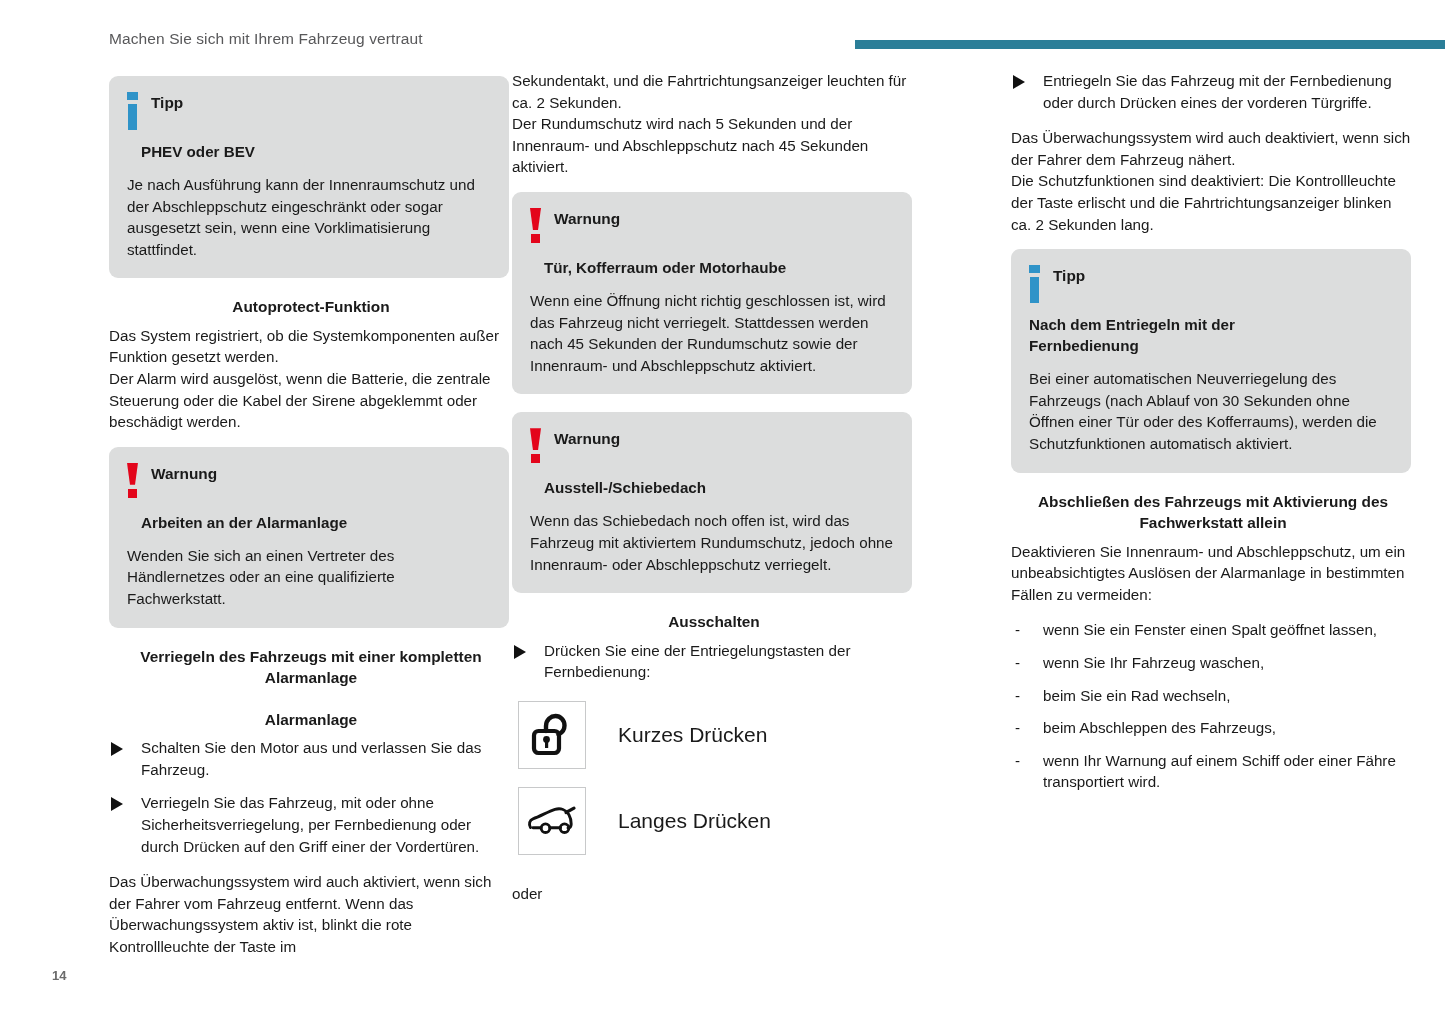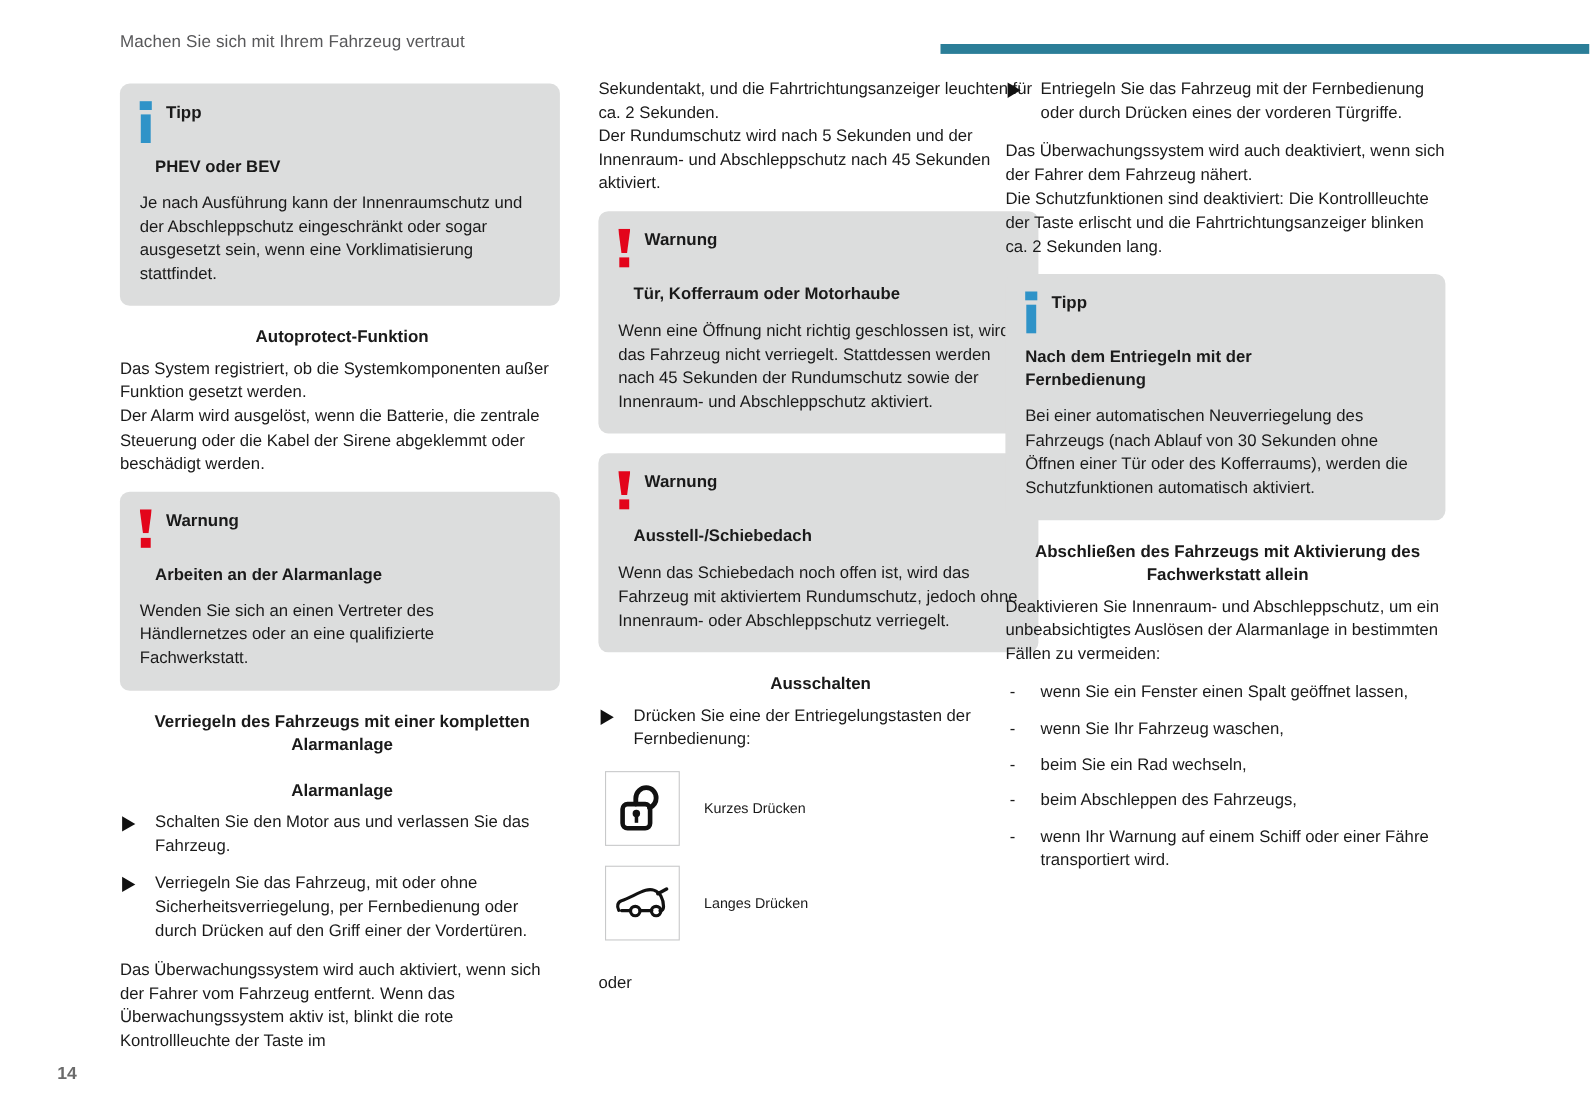--- a/index.html
+++ b/index.html
@@ -39,22 +39,22 @@
   .content {
     position: absolute;
     left: 0; top: 70px;
     width: 1445px;
   }
   .col {
     position: absolute;
     top: 0;
   }
   .col-1 { left: 109px; width: 400px; }
-  .col-2 { left: 544px; width: 400px; }
-  .col-3 { left: 914px; width: 400px; }
+  .col-2 { left: 512px; width: 400px; }
+  .col-3 { left: 1011px; width: 400px; }
 
   
   p.body {
     margin: 0 0 14px 0;
     font-size: 15.2px;
     line-height: 21.6px;
   }
   p.body.tight { margin-bottom: 0; }
   h3.head {
     margin: 0 0 7px 4px;
@@ -180,29 +180,30 @@
   .picto-box {
     width: 68px; height: 68px;
     border: 1px solid #c8c9ca;
     background: #fff;
     flex: 0 0 68px;
     display: flex;
     align-items: center;
     justify-content: center;
   }
   .picto-label {
+    font-size: 21px;
+    line-height: 21px;
+    margin-left: 10px;
+  }
+
+  
+  .page-number {
+    position: absolute;
+    left: 52px; top: 968px;
     font-size: 13px;
-    line-height: 21px;
-  }
-
-  
-  .page-number {
-    position: absolute;
-    left: 52px; top: 968px;
-    font-size: 16px;
     font-weight: bold;
     color: #6b6b6b;
   }
 </style>
 </head>
 <body>
 
 <div class="page-header">
   <div class="header-title">Machen Sie sich mit Ihrem Fahrzeug vertraut</div>
   <div class="header-rule"></div>

